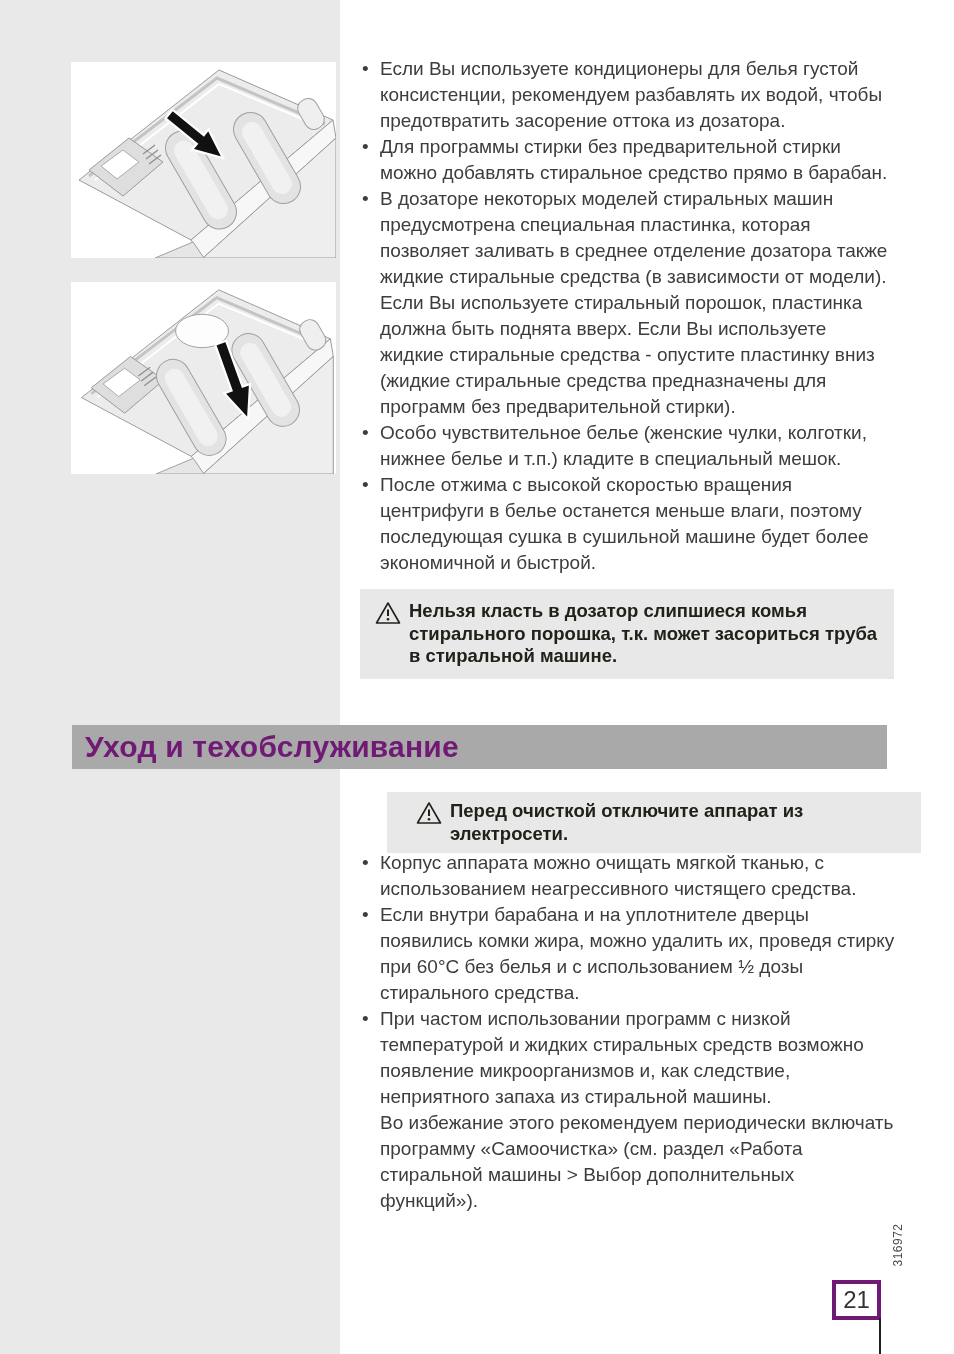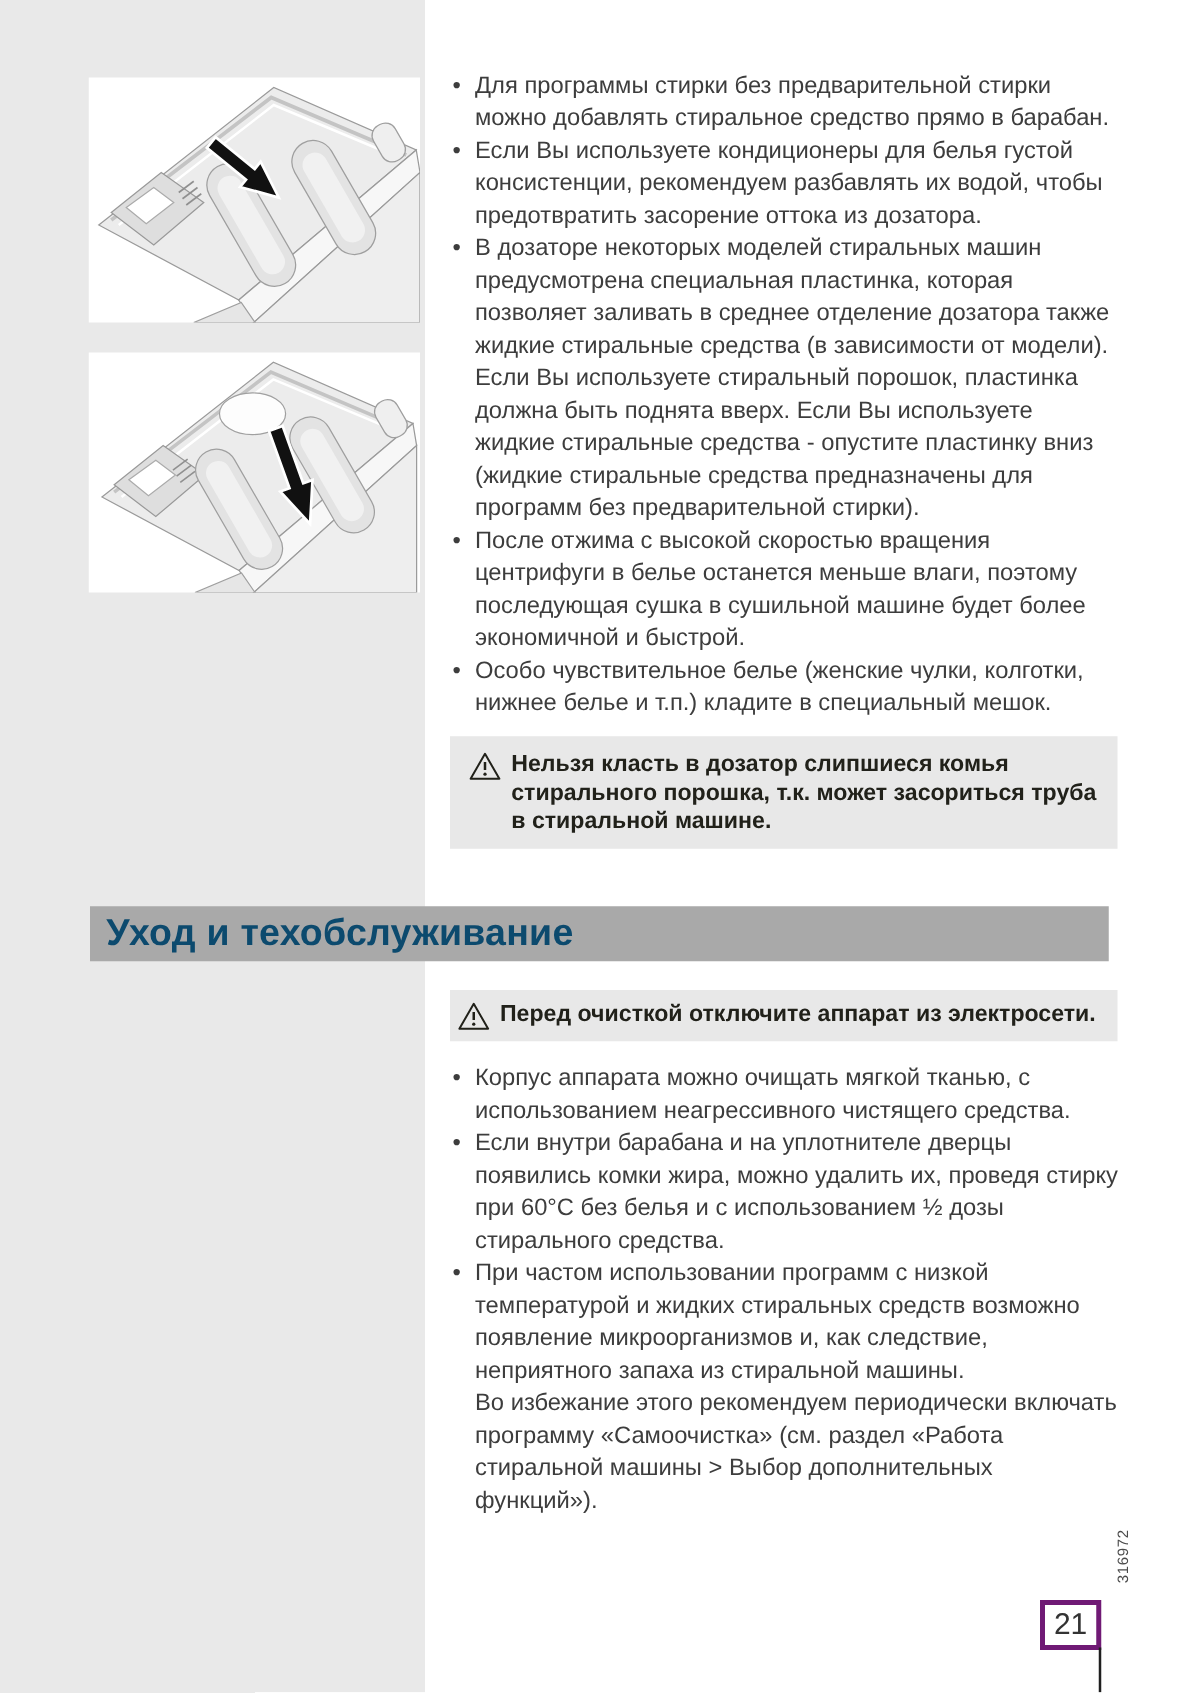--- a/index.html
+++ b/index.html
@@ -18,25 +18,25 @@
   #list-1{top:56px;}
   #list-2{top:850px;}
   .bullet-list li{position:relative;padding-left:20px;}
   .bullet-list li::before{content:"\2022";position:absolute;left:2px;top:0;font-size:19px;color:#3d3d3d;}
   .li-text{white-space:pre-line;}
 
   .note-box{position:absolute;left:360px;width:534px;background:#e8e8e8;box-sizing:border-box;
     display:flex;align-items:flex-start;padding:11px 13px;
     font-weight:bold;font-size:18.5px;line-height:22.5px;color:#21211a;}
   #note-1{top:589px;min-height:89px;padding-left:15px;}
-  #note-2{top:792px;padding:8px 6px;}
+  #note-2{top:792px;padding:8px 29px;margin-left:27px;}
   .warn-icon{flex:0 0 auto;margin:1px 8px 0 0;}
 
   #section-header{position:absolute;left:72px;top:725px;width:815px;height:44px;background:#a9a9a9;
-    box-sizing:border-box;color:#0c4a6e;font-weight:bold;font-size:30px;line-height:44px;padding-left:13px;
+    box-sizing:border-box;color:#701a75;font-weight:bold;font-size:30px;line-height:44px;padding-left:13px;
     letter-spacing:0.2px;}
 
   #doc-code{position:absolute;left:856px;top:1238px;width:84px;text-align:center;
     transform:rotate(-90deg);font-size:12px;color:#4b4b4b;letter-spacing:0.5px;}
   #page-number-box{position:absolute;left:832px;top:1280px;width:49px;height:40px;box-sizing:border-box;
     border:4px solid #701a75;display:flex;align-items:center;justify-content:center;
     font-size:24px;color:#333333;background:#ffffff;}
   #page-edge-line{position:absolute;left:879px;top:1318px;width:2px;height:36px;background:#1f1f1f;}
 </style>
 </head>
@@ -101,25 +101,25 @@
         <line x1="66" y1="96" x2="78" y2="87"></line>
           <line x1="69" y1="101" x2="81" y2="92"></line>
           <line x1="72" y1="106" x2="84" y2="97"></line>
       </g>
       <ellipse cx="131" cy="50" rx="27" ry="17" fill="#fdfdfd" stroke="#a0a0a0" stroke-width="1"></ellipse>
       <polygon points="144.4,64 155.6,60 172.4,106.8 180,104.1 178,140 153.6,113.5 161.2,110.8" fill="#111111" stroke="#ffffff" stroke-width="2.2"></polygon>
     </svg>
   </div>
 
   <ul class="bullet-list" id="list-1">
+    <li><span class="li-text">Если Вы используете кондиционеры для белья густой консистенции, рекомендуем разбавлять их водой, чтобы предотвратить засорение оттока из дозатора.</span></li>
     <li><span class="li-text">Для программы стирки без предварительной стирки можно добавлять стиральное средство прямо в барабан.</span></li>
-    <li><span class="li-text">Если Вы используете кондиционеры для белья густой консистенции, рекомендуем разбавлять их водой, чтобы предотвратить засорение оттока из дозатора.</span></li>
     <li><span class="li-text">В дозаторе некоторых моделей стиральных машин предусмотрена специальная пластинка, которая позволяет заливать в среднее отделение дозатора также жидкие стиральные средства (в зависимости от модели). Если Вы используете стиральный порошок, пластинка должна быть поднята вверх. Если Вы используете жидкие стиральные средства - опустите пластинку вниз (жидкие стиральные средства предназначены для программ без предварительной стирки).</span></li>
+    <li><span class="li-text">Особо чувствительное белье (женские чулки, колготки, нижнее белье и т.п.) кладите в специальный мешок.</span></li>
     <li><span class="li-text">После отжима с высокой скоростью вращения центрифуги в белье останется меньше влаги, поэтому последующая сушка в сушильной машине будет более экономичной и быстрой.</span></li>
-    <li><span class="li-text">Особо чувствительное белье (женские чулки, колготки, нижнее белье и т.п.) кладите в специальный мешок.</span></li>
   </ul>
 
   <div class="note-box" id="note-1">
     <svg class="warn-icon" width="26" height="24" viewBox="0 0 26 24">
       <path d="M13 2 L24.5 22 H1.5 Z" fill="none" stroke="#21211a" stroke-width="1.6" stroke-linejoin="round"></path>
       <line x1="13" y1="8.5" x2="13" y2="15" stroke="#21211a" stroke-width="2"></line>
       <circle cx="13" cy="18.3" r="1.3" fill="#21211a"></circle>
     </svg>
     <div>Нельзя класть в дозатор слипшиеся комья стирального порошка, т.к. может засориться труба в стиральной машине.</div>
   </div>

